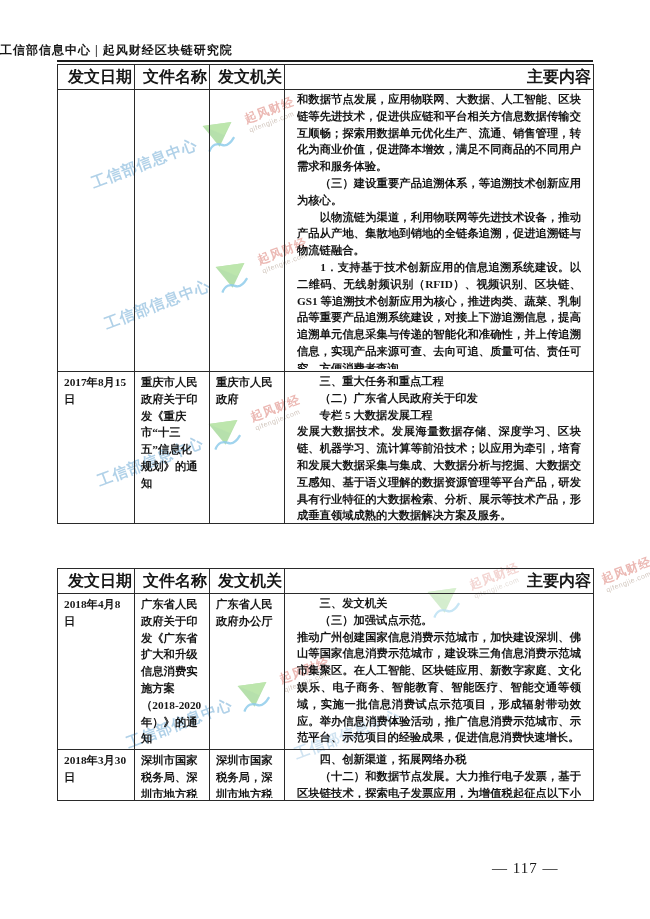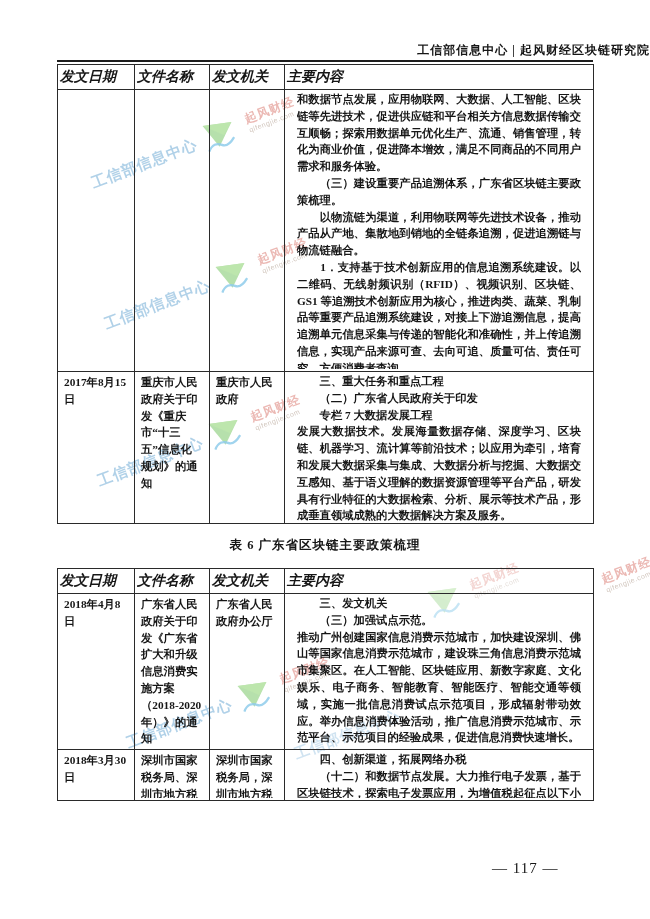--- a/index.html
+++ b/index.html
@@ -17,31 +17,31 @@
   .wm-red{font-size:12px;font-weight:bold;color:#e8aca6;letter-spacing:1px;white-space:nowrap;
           font-family:"Liberation Sans",sans-serif;}
   .wm-url{font-size:7px;color:#c9bbb1;letter-spacing:.5px;font-family:"Liberation Sans",sans-serif;}
   .wm.hide-blue .wm-blue{visibility:hidden;}
   .wm.hide-logo .wm-logo{visibility:hidden;}
   .wm.hide-red .wm-redblk{visibility:hidden;}
   .wm.dim{opacity:.5;}
 
   
   .content{position:absolute;inset:0;z-index:1;}
-  .doc-header{position:absolute;top:42px;left:0;width:100%;text-align:right;
+  .doc-header{position:absolute;top:42px;left:0;width:100%;text-align:left;
               font-size:12px;font-weight:bold;letter-spacing:1px;}
   .header-rule{position:absolute;top:60px;left:57px;width:536px;height:2px;background:#1d1d1d;}
 
   table.tbl{position:absolute;left:57px;width:536px;border-collapse:collapse;
             table-layout:fixed;background:transparent;}
   .tbl col.c1{width:77px;} .tbl col.c2{width:75px;} .tbl col.c3{width:75px;} .tbl col.c4{width:309px;}
   .tbl th,.tbl td{border:1px solid #2a2a2a;vertical-align:top;
                   font-size:11.3px;line-height:16.8px;font-weight:bold;
                   padding:2px 6px;overflow:hidden;}
-  .tbl th{text-align:left;vertical-align:middle;font-size:14px;padding:2px;height:20px;font-style:italic;}
+  .tbl th{text-align:right;vertical-align:middle;font-size:16px;padding:2px;height:20px;}
   .tbl td.cmain{padding:1px 12px;margin-top:21px;}
   .clip{overflow:hidden;}
   .para{margin:0;text-align:justify;}
   #t1{top:64px;} #t2{top:568px;}
 
   .caption{position:absolute;top:537px;left:0;width:100%;text-align:center;
            font-weight:bold;font-size:12.5px;letter-spacing:1px;}
   .pageno{position:absolute;top:820px;left:492px;font-size:15px;letter-spacing:1px;margin-top:40px;}
 </style>
 </head>
@@ -157,43 +157,42 @@
         </tr>
       </thead>
       <tbody>
         <tr style="height:282px">
           <td></td>
           <td></td>
           <td></td>
           <td class="cmain">
             <div class="clip" style="height:278px">
               <p class="para">和数据节点发展，应用物联网、大数据、人工智能、区块链等先进技术，促进供应链和平台相关方信息数据传输交互顺畅；探索用数据单元优化生产、流通、销售管理，转化为商业价值，促进降本增效，满足不同商品的不同用户需求和服务体验。</p>
-              <p class="para">　　（三）建设重要产品追溯体系，广东省区块链主要政策梳理。</p>
+              <p class="para">　　（三）建设重要产品追溯体系，等追溯技术创新应用为核心。</p>
               <p class="para">　　以物流链为渠道，利用物联网等先进技术设备，推动产品从产地、集散地到销地的全链条追溯，促进追溯链与物流链融合。</p>
               <p class="para">　　1．支持基于技术创新应用的信息追溯系统建设。以二维码、无线射频识别（RFID）、视频识别、区块链、GS1 等追溯技术创新应用为核心，推进肉类、蔬菜、乳制品等重要产品追溯系统建设，对接上下游追溯信息，提高追溯单元信息采集与传递的智能化和准确性，并上传追溯信息，实现产品来源可查、去向可追、质量可估、责任可究，方便消费者查询。</p>
             </div>
           </td>
         </tr>
         <tr style="height:152px">
           <td>2017年8月15日</td>
           <td>重庆市人民政府关于印发《重庆市“十三五”信息化规划》的通知</td>
           <td>重庆市人民政府</td>
           <td class="cmain">
             <div class="clip" style="height:148px">
               <p class="para">　　三、重大任务和重点工程</p>
               <p class="para">　　（二）广东省人民政府关于印发</p>
-              <p class="para">　　专栏 7 大数据发展工程</p>
+              <p class="para">　　专栏 5 大数据发展工程</p>
               <p class="para">发展大数据技术。发展海量数据存储、深度学习、区块链、机器学习、流计算等前沿技术；以应用为牵引，培育和发展大数据采集与集成、大数据分析与挖掘、大数据交互感知、基于语义理解的数据资源管理等平台产品，研发具有行业特征的大数据检索、分析、展示等技术产品，形成垂直领域成熟的大数据解决方案及服务。</p>
             </div>
           </td>
         </tr>
       </tbody>
     </table>
 
-    <div class="caption">表 6 广东省区块链主要政策梳理</div>
 
     <table class="tbl" id="t2">
       <colgroup>
           <col class="c1">
           <col class="c2">
           <col class="c3">
           <col class="c4">
         </colgroup>
       <thead>
         <tr>

